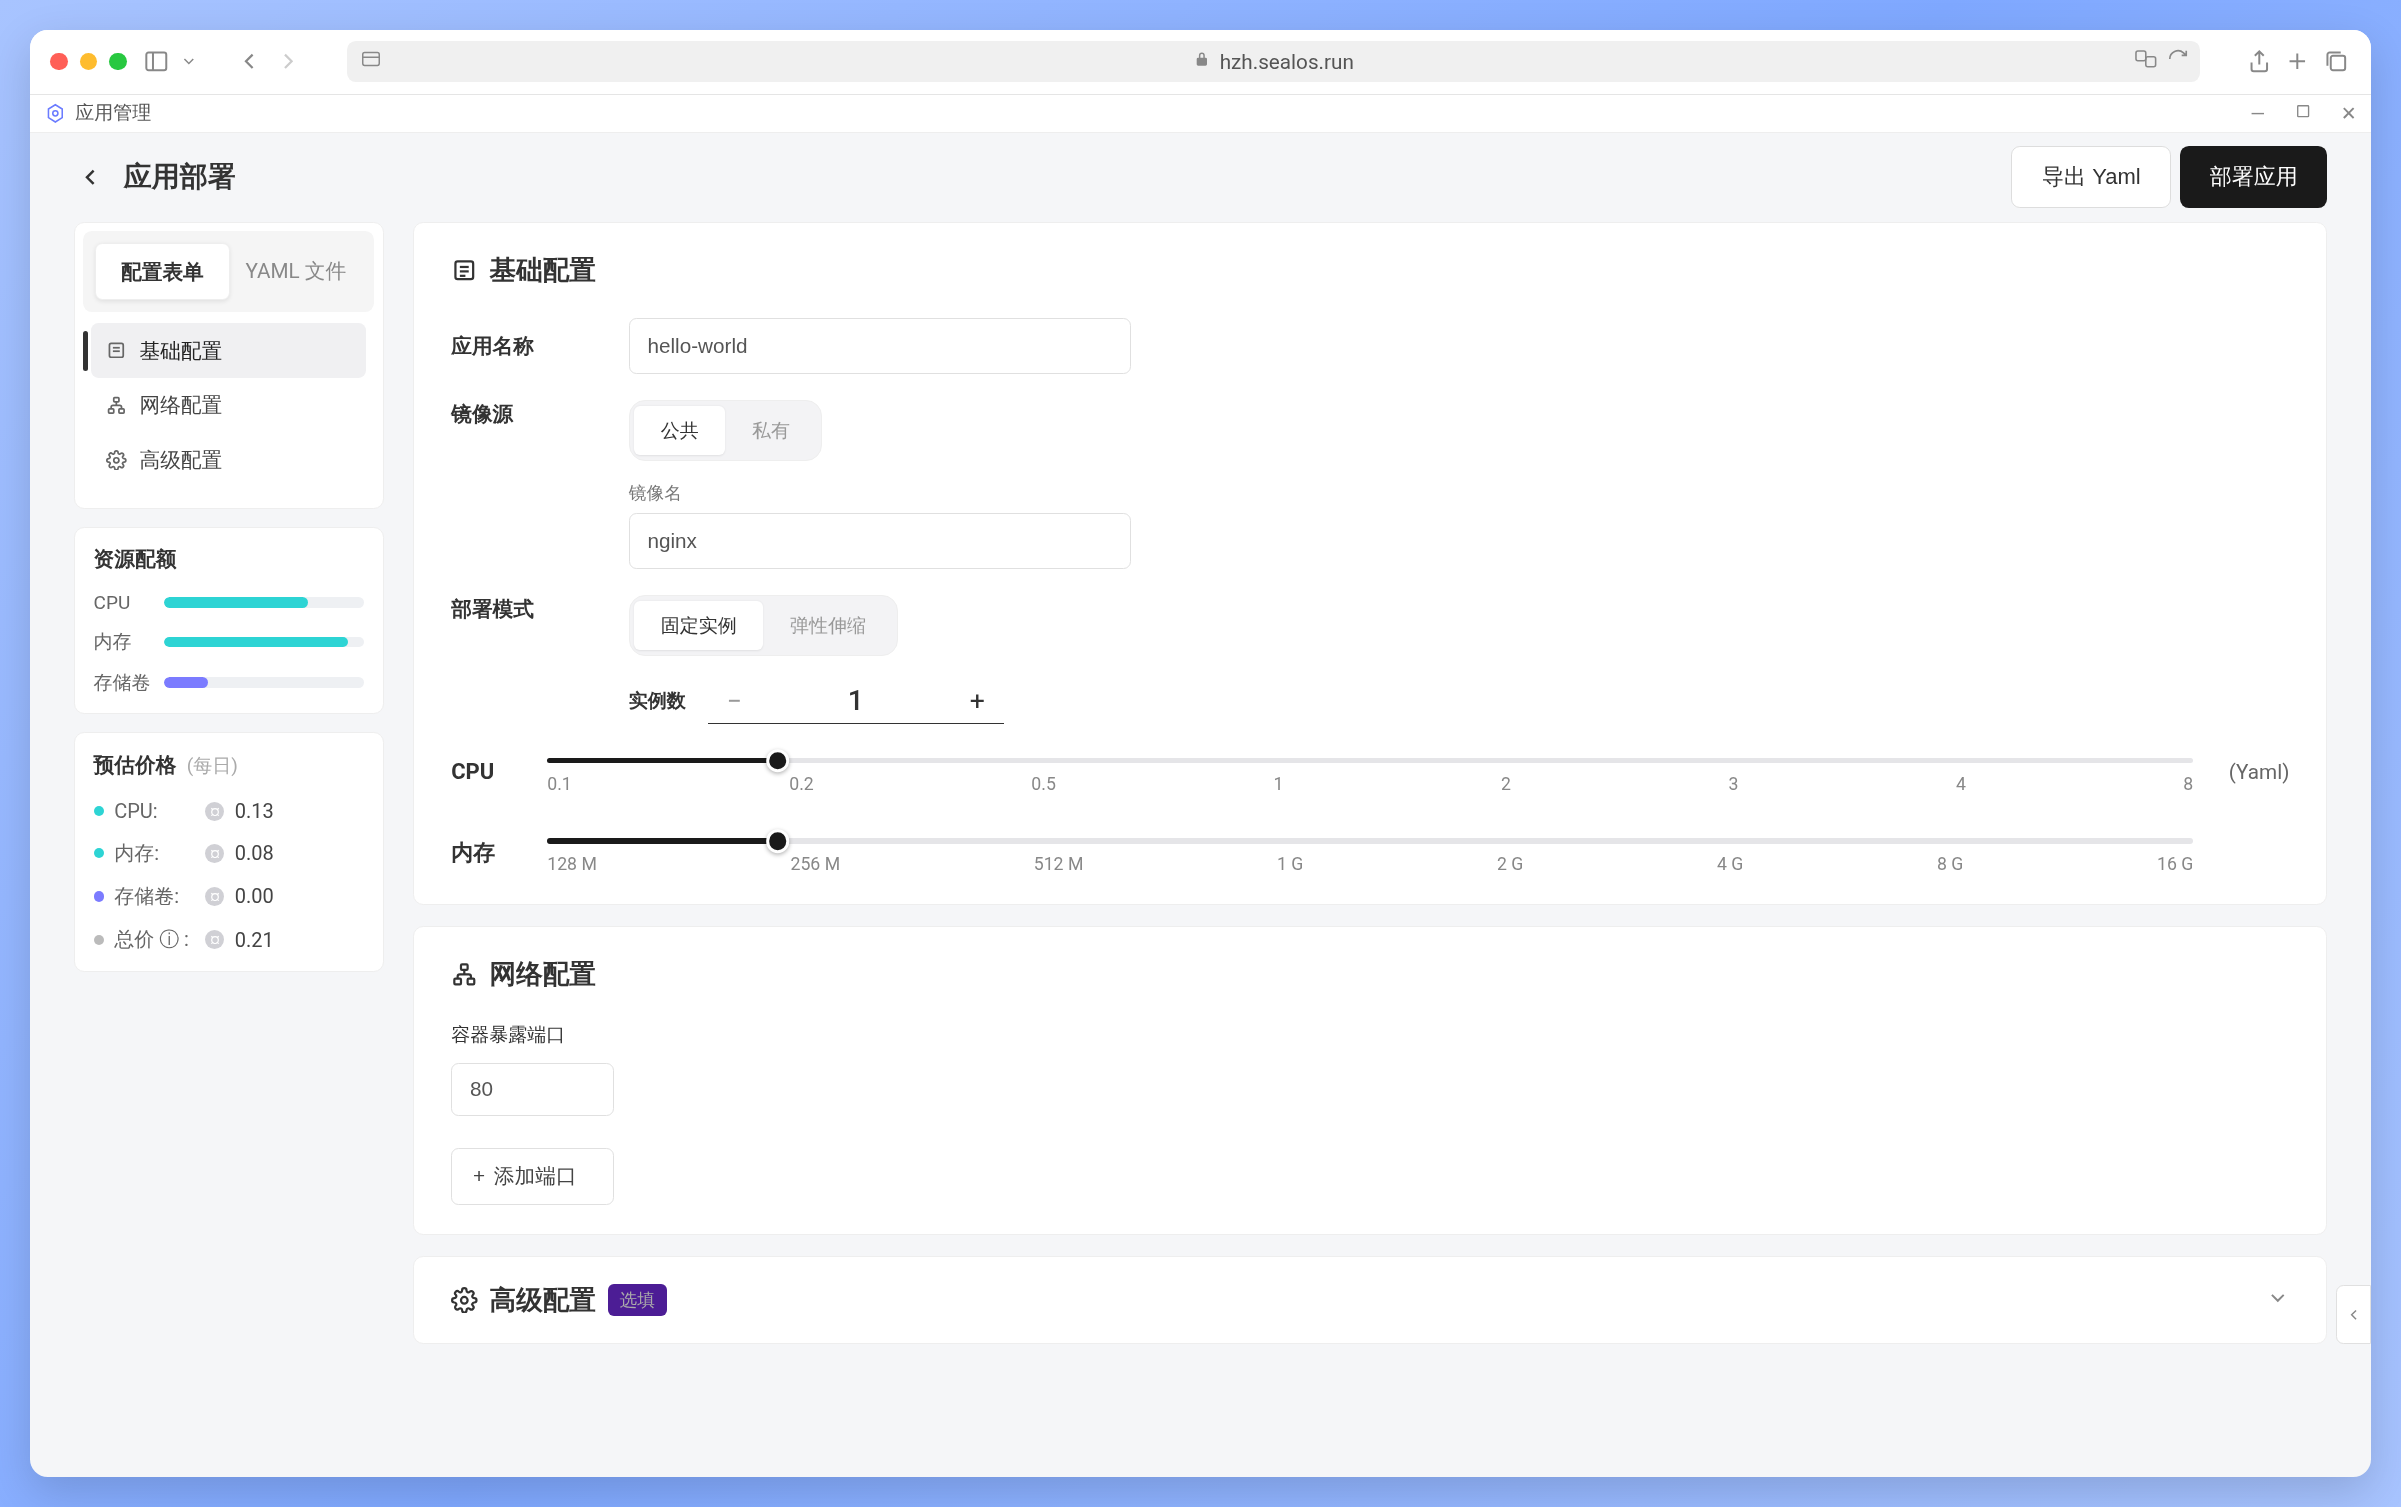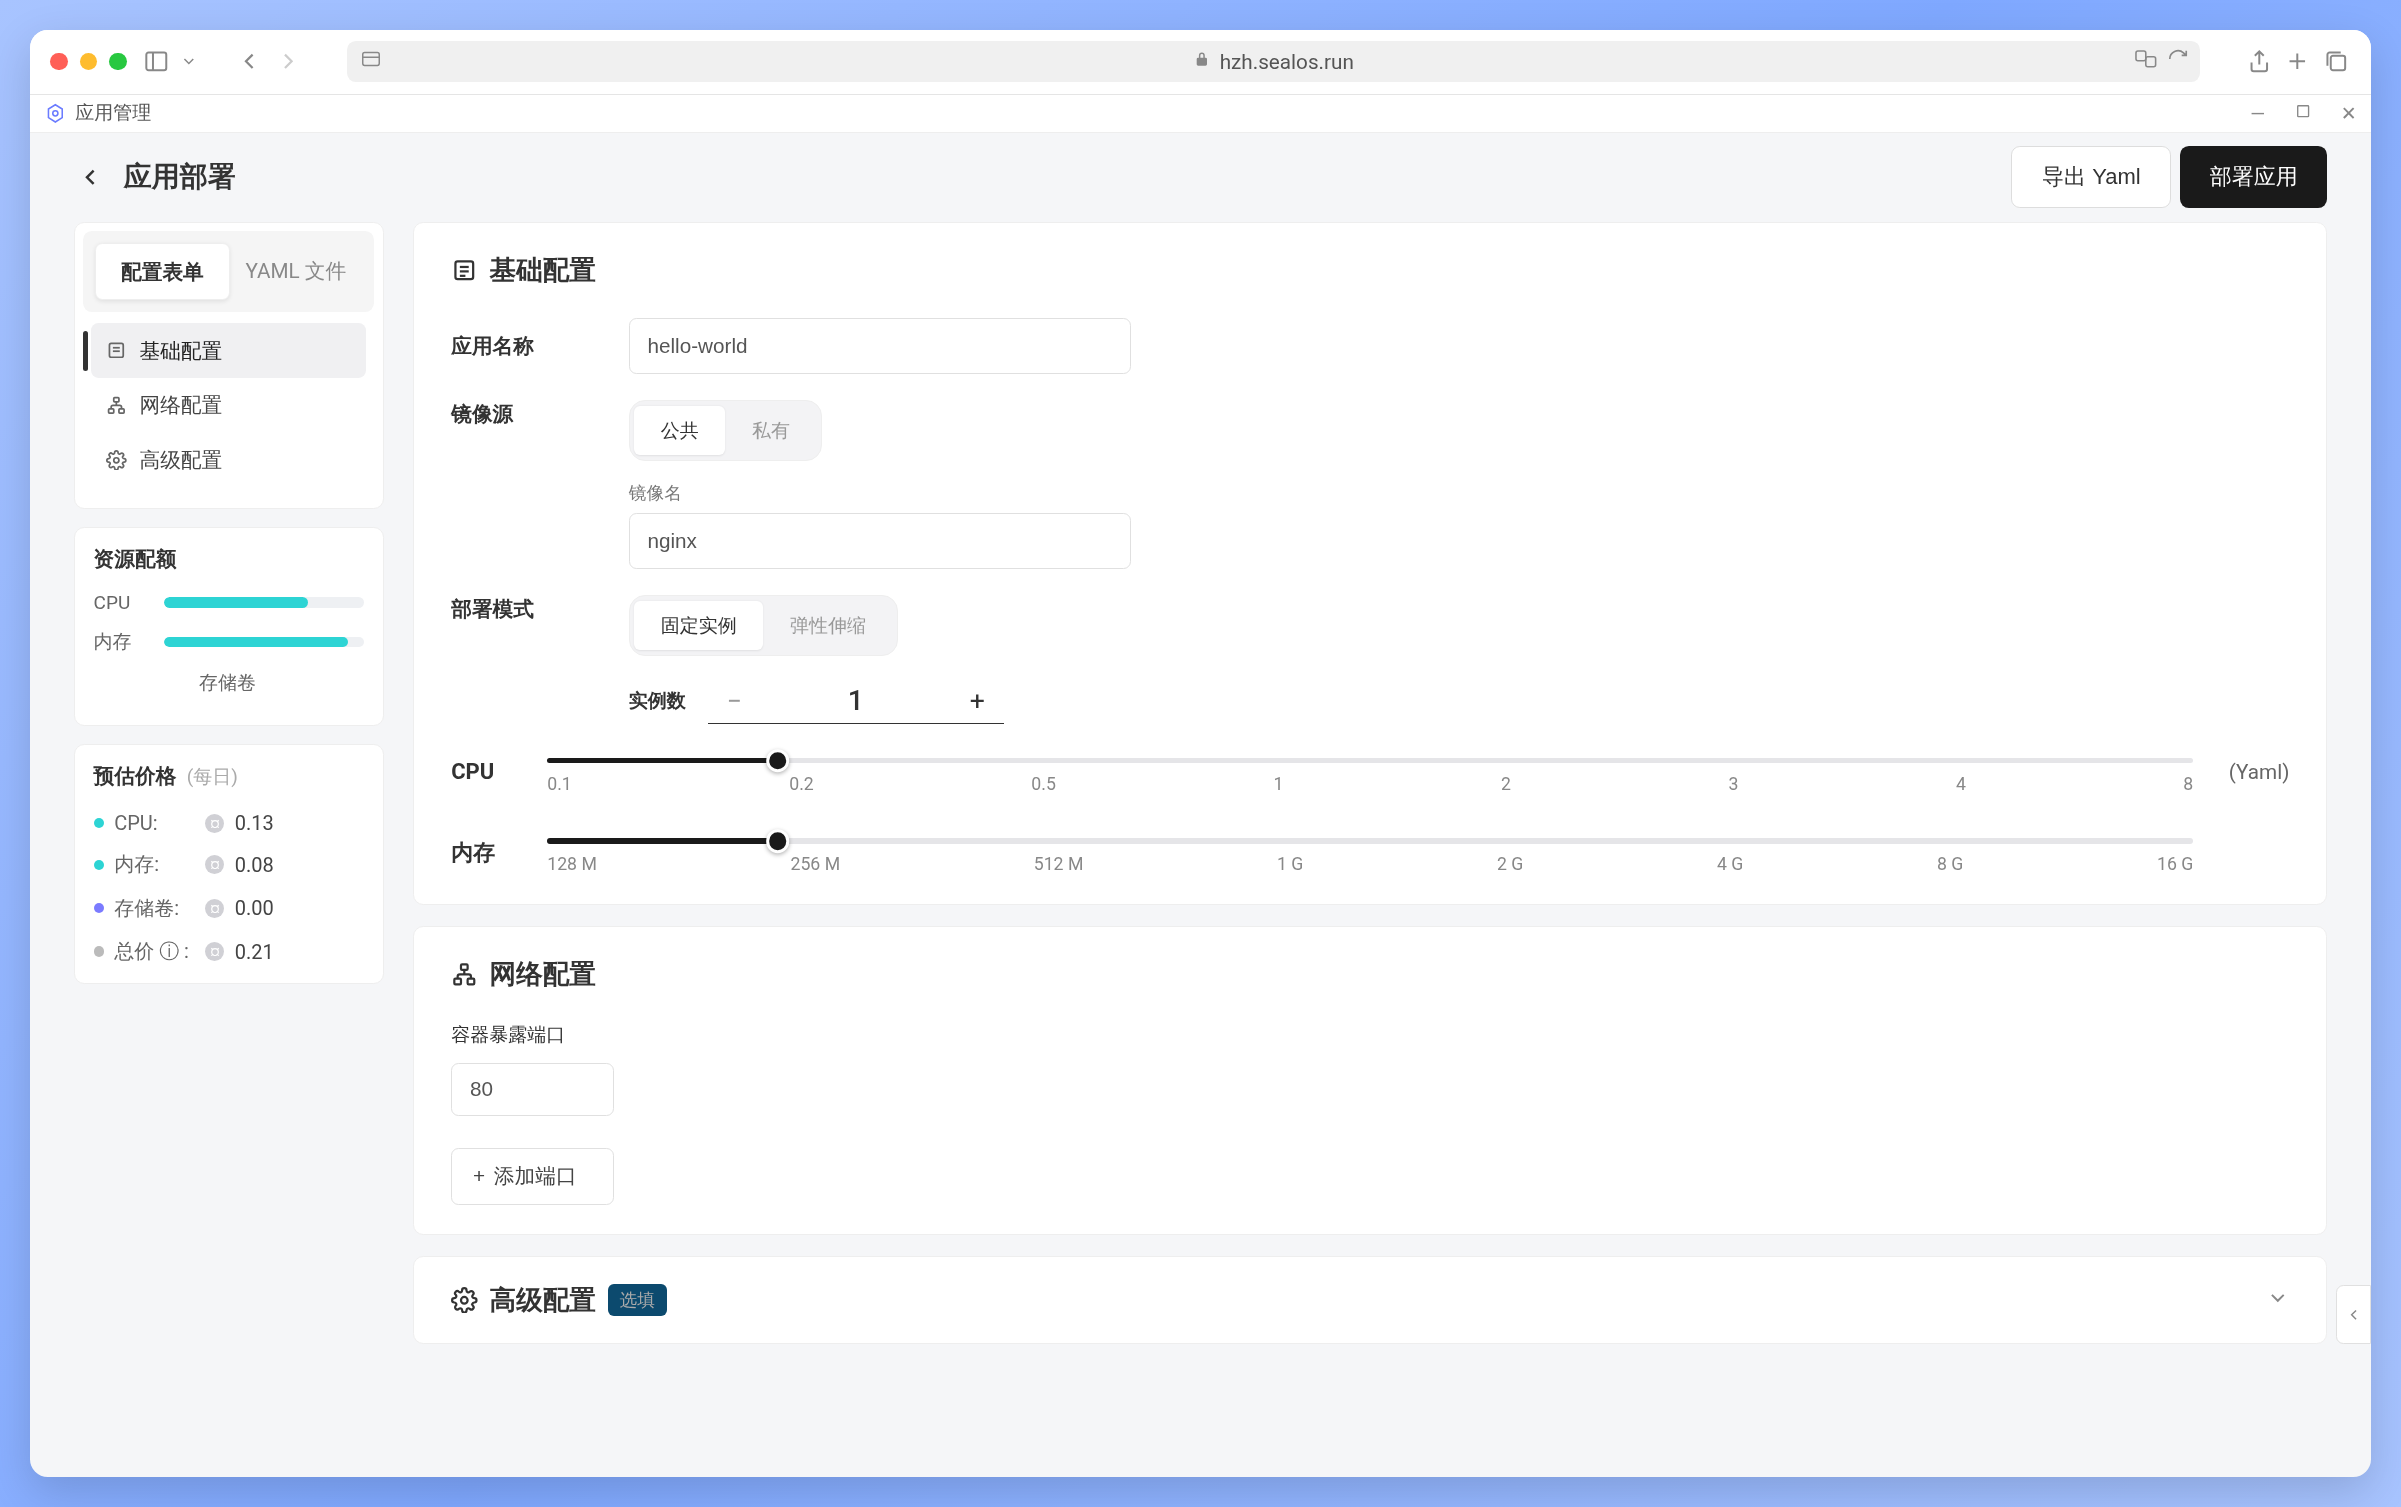--- a/index.html
+++ b/index.html
@@ -247,21 +247,21 @@
   }
   .add-port-btn {
     margin-top: 17.7px;
     display: inline-flex; align-items: center; gap: 8.9px;
     padding: 13.3px 20.7px;
     border: 0.7px solid #e0e0e0; border-radius: 7.4px;
     font-size: 20.7px; color: #444; background: #fff;
   }
   .adv-header { display: flex; align-items: center; gap: 11.8px; }
   .adv-title { font-size: 26.6px; font-weight: 700; }
-  .adv-badge { font-size: 17.7px; color: #aaa; background: #0c4a6e; padding: 4.4px 11.8px; border-radius: 5.9px; }
+  .adv-badge { font-size: 17.7px; color: #aaa; background: #4c1d95; padding: 4.4px 11.8px; border-radius: 5.9px; }
   .adv-chevron { margin-left: auto; color: #888; }
   .floating-chevron {
     position: absolute;
     right: 29.6px;
     bottom: 163px;
     width: 35px; height: 59px;
     background: #fff;
     border: 0.7px solid #e0e0e0;
     border-radius: 7.4px 0 0 7.4px;
     display: flex; align-items: center; justify-content: center;
@@ -433,21 +433,21 @@
           <div class="quota-bar">
               <div class="quota-fill qf-cyan" style="width:72%"></div>
             </div>
         </div>
         <div class="quota-row">
           <div class="quota-label">内存</div>
           <div class="quota-bar">
               <div class="quota-fill qf-cyan" style="width:92%"></div>
             </div>
         </div>
-        <div class="quota-row" style="margin-bottom:0;flex-direction:column;">
+        <div class="quota-row" style="margin-bottom:0;">
           <div class="quota-label">存储卷</div>
           <div class="quota-bar">
               <div class="quota-fill qf-purple" style="width:22%"></div>
             </div>
         </div>
       </div>
 
       <div class="card section-card">
         <div class="price-title-row">
           <span class="price-title">预估价格</span>

